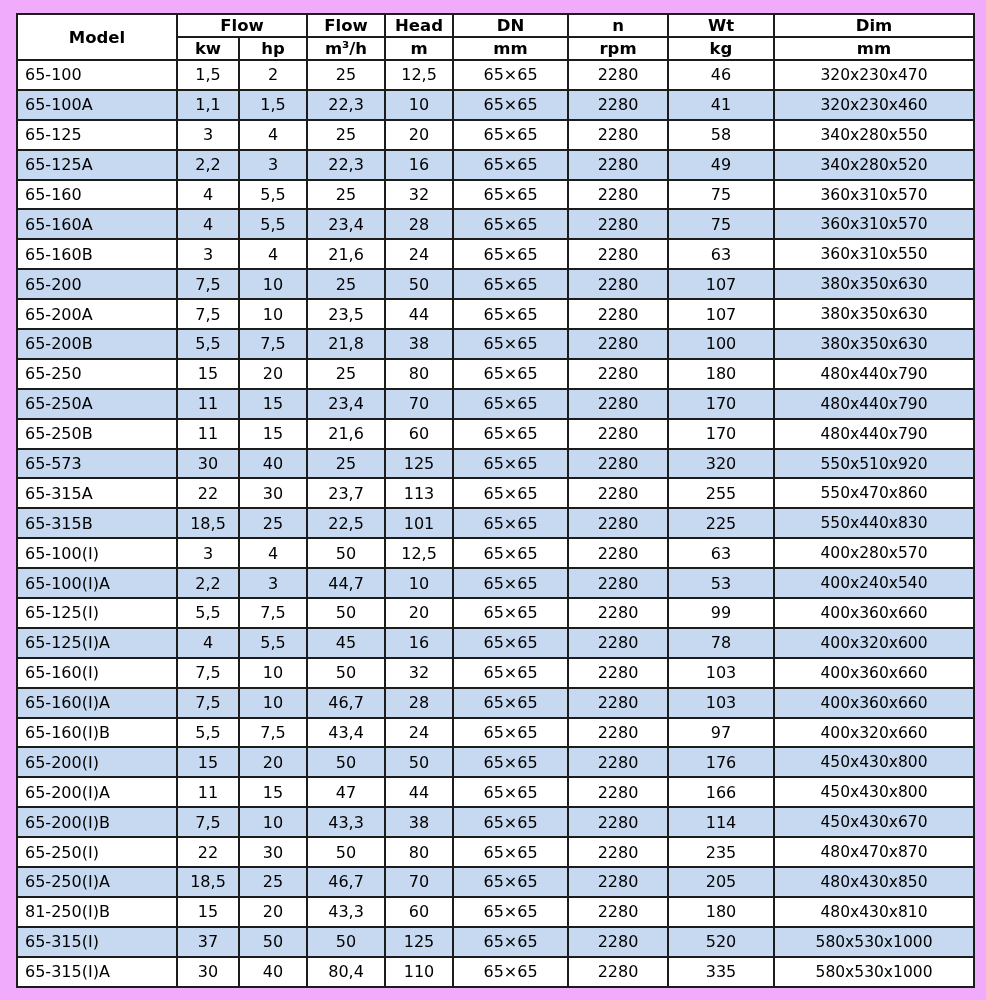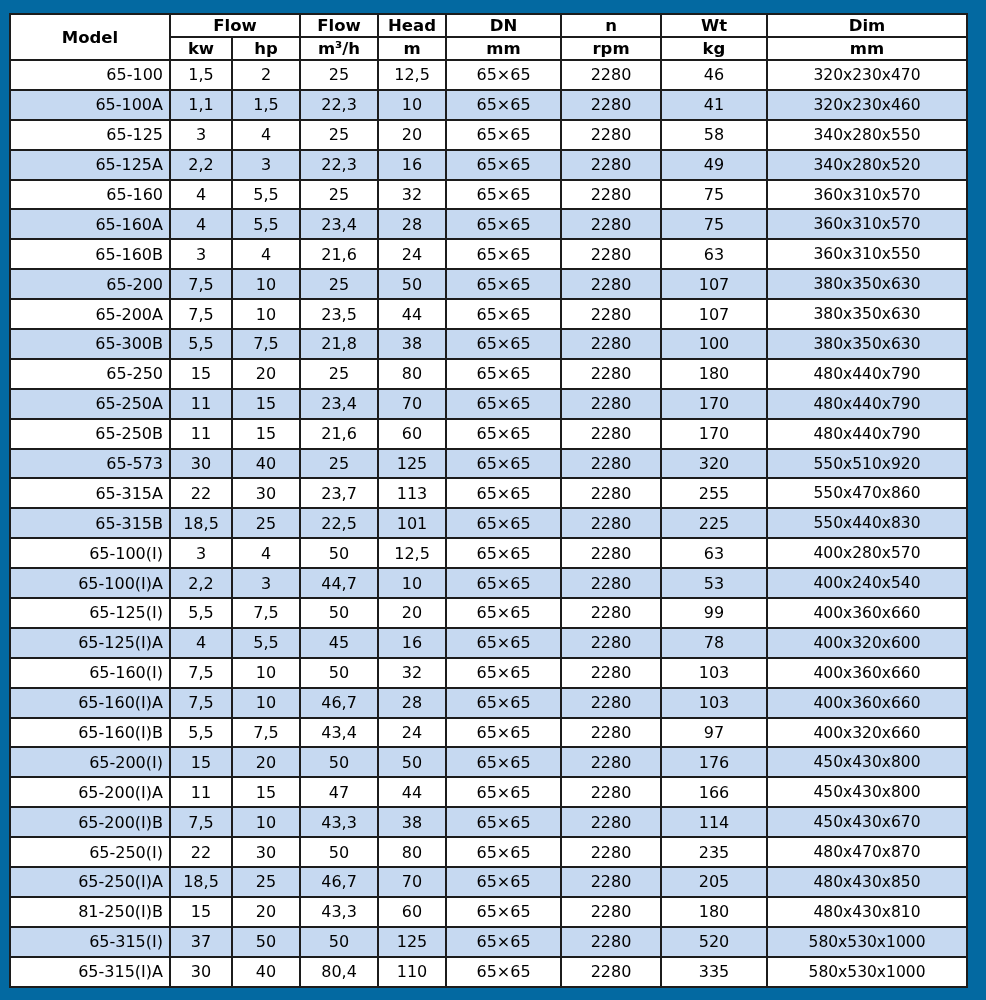--- a/index.html
+++ b/index.html
@@ -5,22 +5,22 @@
   html, body {
     margin: 0;
     padding: 0;
     background: #ffffff;
     font-family: "DejaVu Sans", "Liberation Sans", sans-serif;
   }
   .page {
     width: 986px;
     height: 1000px;
     box-sizing: border-box;
-    padding: 13px 14px 12px 9px;
-    background: #0369a1;
+    padding: 13px 14px 12px 16px;
+    background: #f0abfc;
   }
   table.spec-table {
     width: 957px;
     height: 975px;
     border-collapse: collapse;
     table-layout: fixed;
     font-size: 16px;
     color: #000000;
   }
   .spec-table th,
@@ -31,21 +31,21 @@
     vertical-align: middle;
     white-space: nowrap;
     overflow: hidden;
     background: #ffffff;
   }
   .spec-table th {
     font-weight: bold;
     font-size: 16.5px;
   }
   .spec-table td.model {
-    text-align: right;
+    text-align: left;
     padding-left: 7px;
   }
   .spec-table tbody tr:nth-child(even) td {
     background: var(--alt-row, #c6d9f1);
   }
   .spec-table td.dim-cell {
     font-size: 15.5px;
   }
 </style>
 </head>
@@ -180,21 +180,21 @@
           <td>7,5</td>
           <td>10</td>
           <td>23,5</td>
           <td>44</td>
           <td>65×65</td>
           <td>2280</td>
           <td>107</td>
           <td class="dim-cell">380x350x630</td>
         </tr>
         <tr>
-          <td class="model">65-300B</td>
+          <td class="model">65-200B</td>
           <td>5,5</td>
           <td>7,5</td>
           <td>21,8</td>
           <td>38</td>
           <td>65×65</td>
           <td>2280</td>
           <td>100</td>
           <td class="dim-cell">380x350x630</td>
         </tr>
         <tr>

